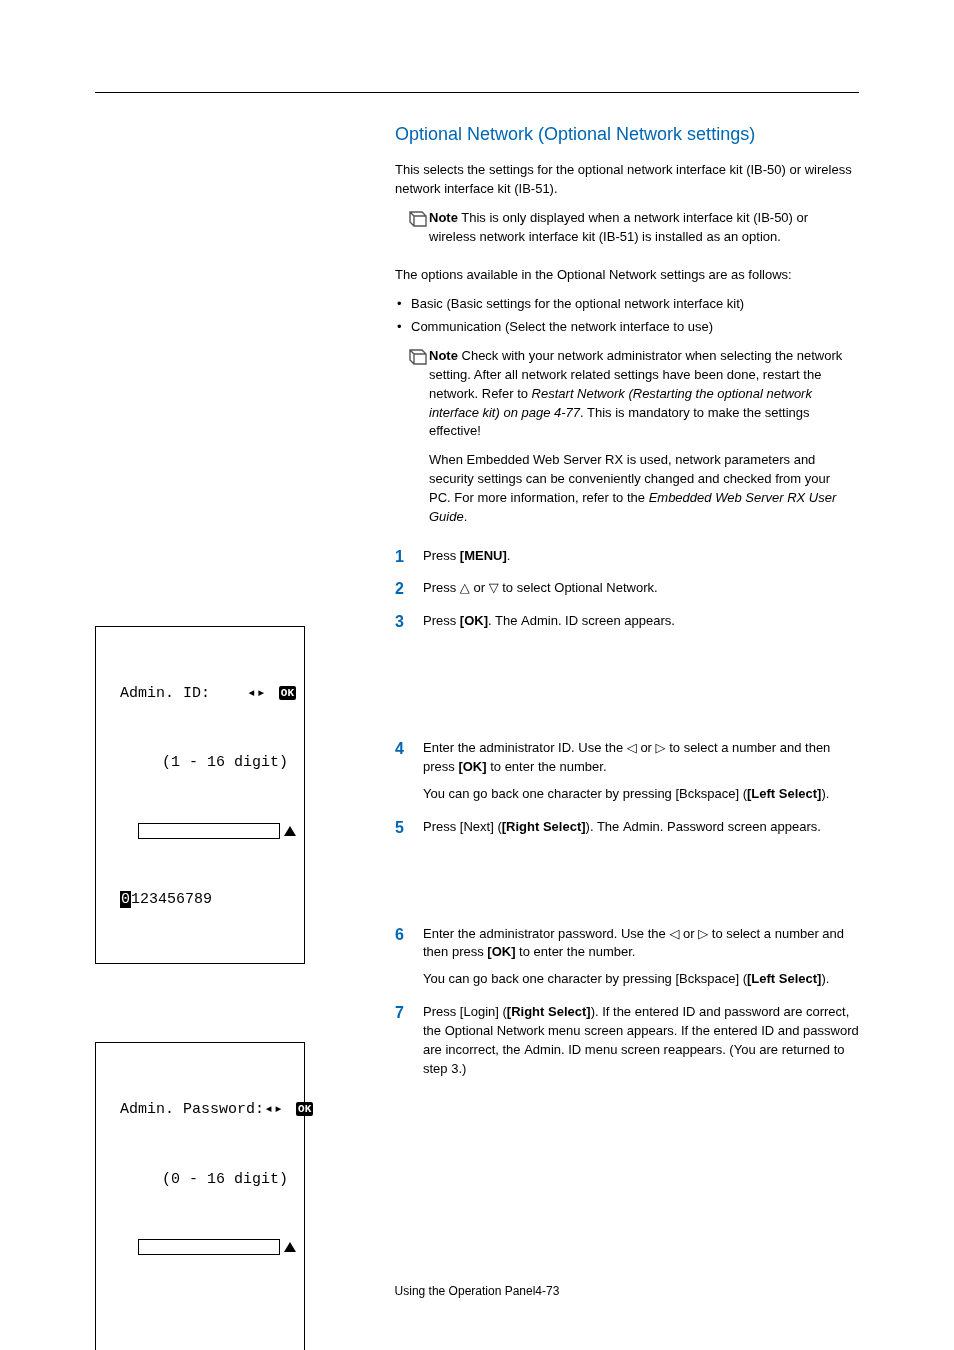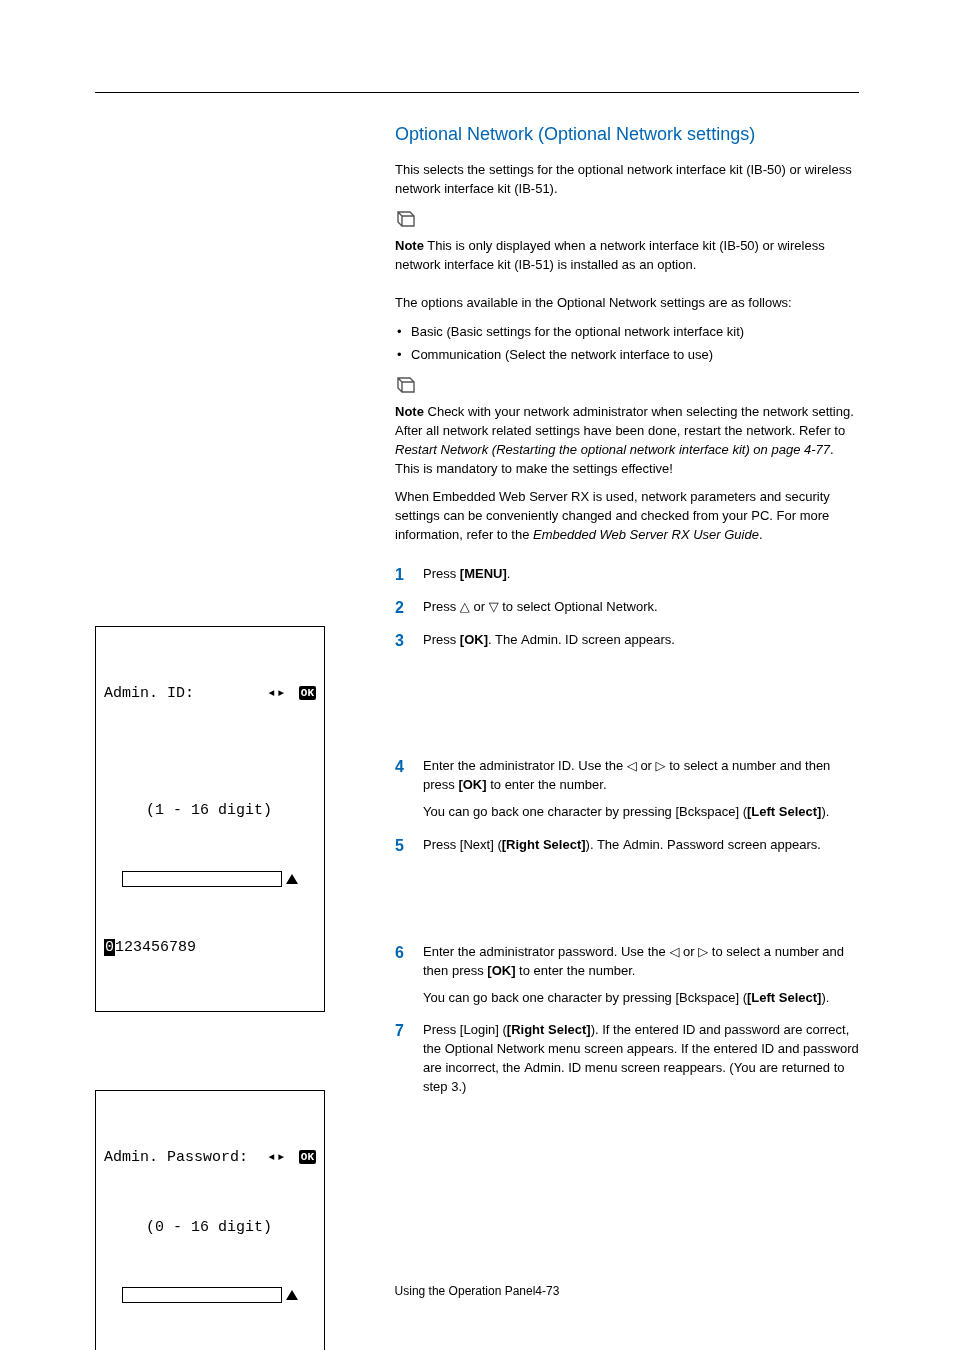--- a/index.html
+++ b/index.html
@@ -35,23 +35,21 @@
   }
   h2.section-title {
     color: #0066b3;
     font-size: 18px;
     font-weight: normal;
     margin-bottom: 14px;
   }
   .para { margin-bottom: 10px; }
   .note-block {
     display: flex;
-    gap: 8px;
-    margin: 10px 0;
-    flex-direction: column;
+    margin: 10px 12px;
   }
   .note-icon {
     width: 22px;
     flex-shrink: 0;
     padding-top: 0;
   }
   .note-icon svg { display: block; }
   .note-body { flex: 1; }
   .note-body p { margin-bottom: 10px; }
   .bullets { list-style: none; padding-left: 2px; margin: 6px 0 10px 0; }
@@ -72,26 +70,26 @@
     flex-shrink: 0;
     line-height: 1.2;
   }
   .step-body { flex: 1; }
   .step-body p { margin-bottom: 8px; }
   .mono { font-family: Liberation Sans, sans-serif; }
 
   
   .lcd {
     border: 1.5px solid #000;
-    padding: 8px 8px 6px 8px;
+    padding: 8px 8px 6px 24px;
     font-family: "Courier New", Courier, monospace;
     font-size: 15px;
     line-height: 1.55;
     margin-bottom: 30px;
-    width: 230px;
+    width: 210px;
     white-space: pre;
     position: relative;
   }
   .lcd .row1 { display: flex; justify-content: space-between; align-items: center; }
   .lcd .icons { display: inline-flex; gap: 1px; align-items: center; }
   .ok-badge {
     display: inline-block;
     background: #000;
     color: #fff;
     font-family: Liberation Mono, monospace;
@@ -152,21 +150,21 @@
 
     <div class="left-col">
 
       <div class="lcd spacer-lcd1">
         <div class="row1">
           <span>Admin. ID:</span>
           <span class="icons">
             <span>◂</span><span>▸</span><span class="ok-badge">OK</span>
           </span>
         </div>
-        <div style="text-align:left;padding-left:42px;margin-top:48px;">(1 - 16 digit)</div>
+        <div style="text-align:left;padding-left:42px;">(1 - 16 digit)</div>
         <div class="input-box-row">
           <div class="input-box"></div>
           <div class="caret-up"></div>
         </div>
         <div><span class="cursor-block">0</span><span>123456789</span></div>
       </div>
 
       <div class="lcd spacer-lcd2">
         <div class="row1">
           <span>Admin. Password:</span>

